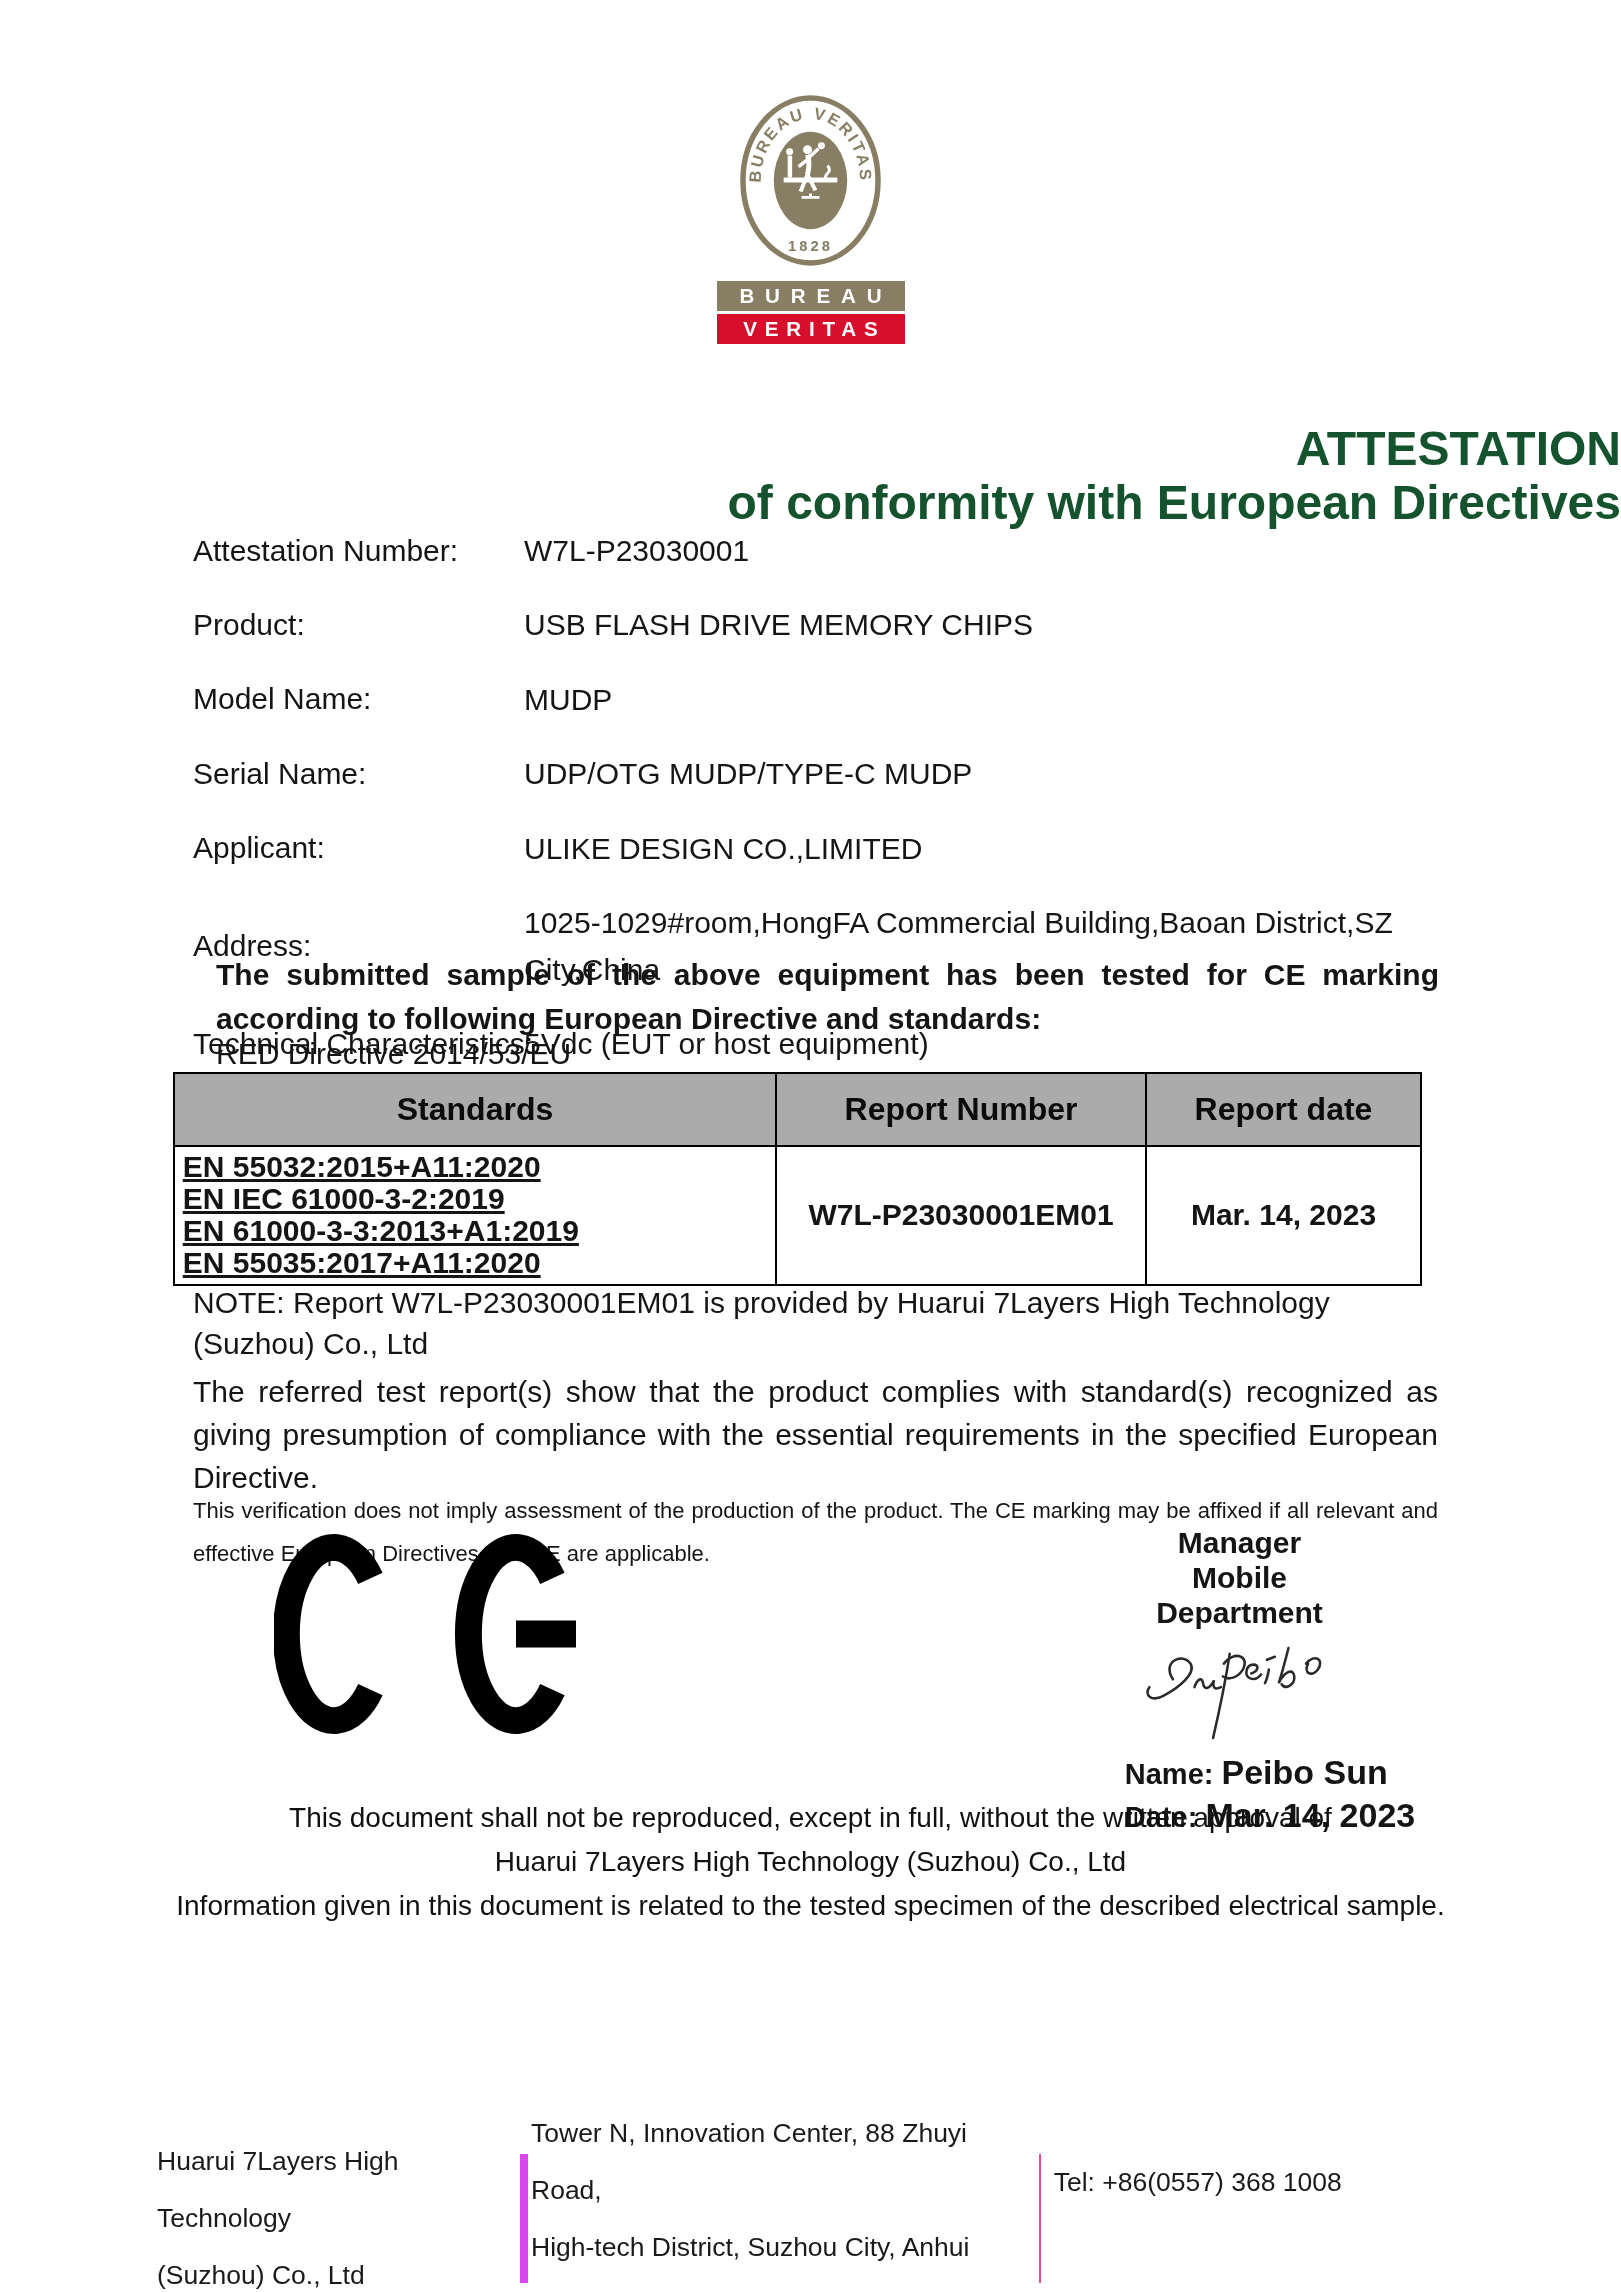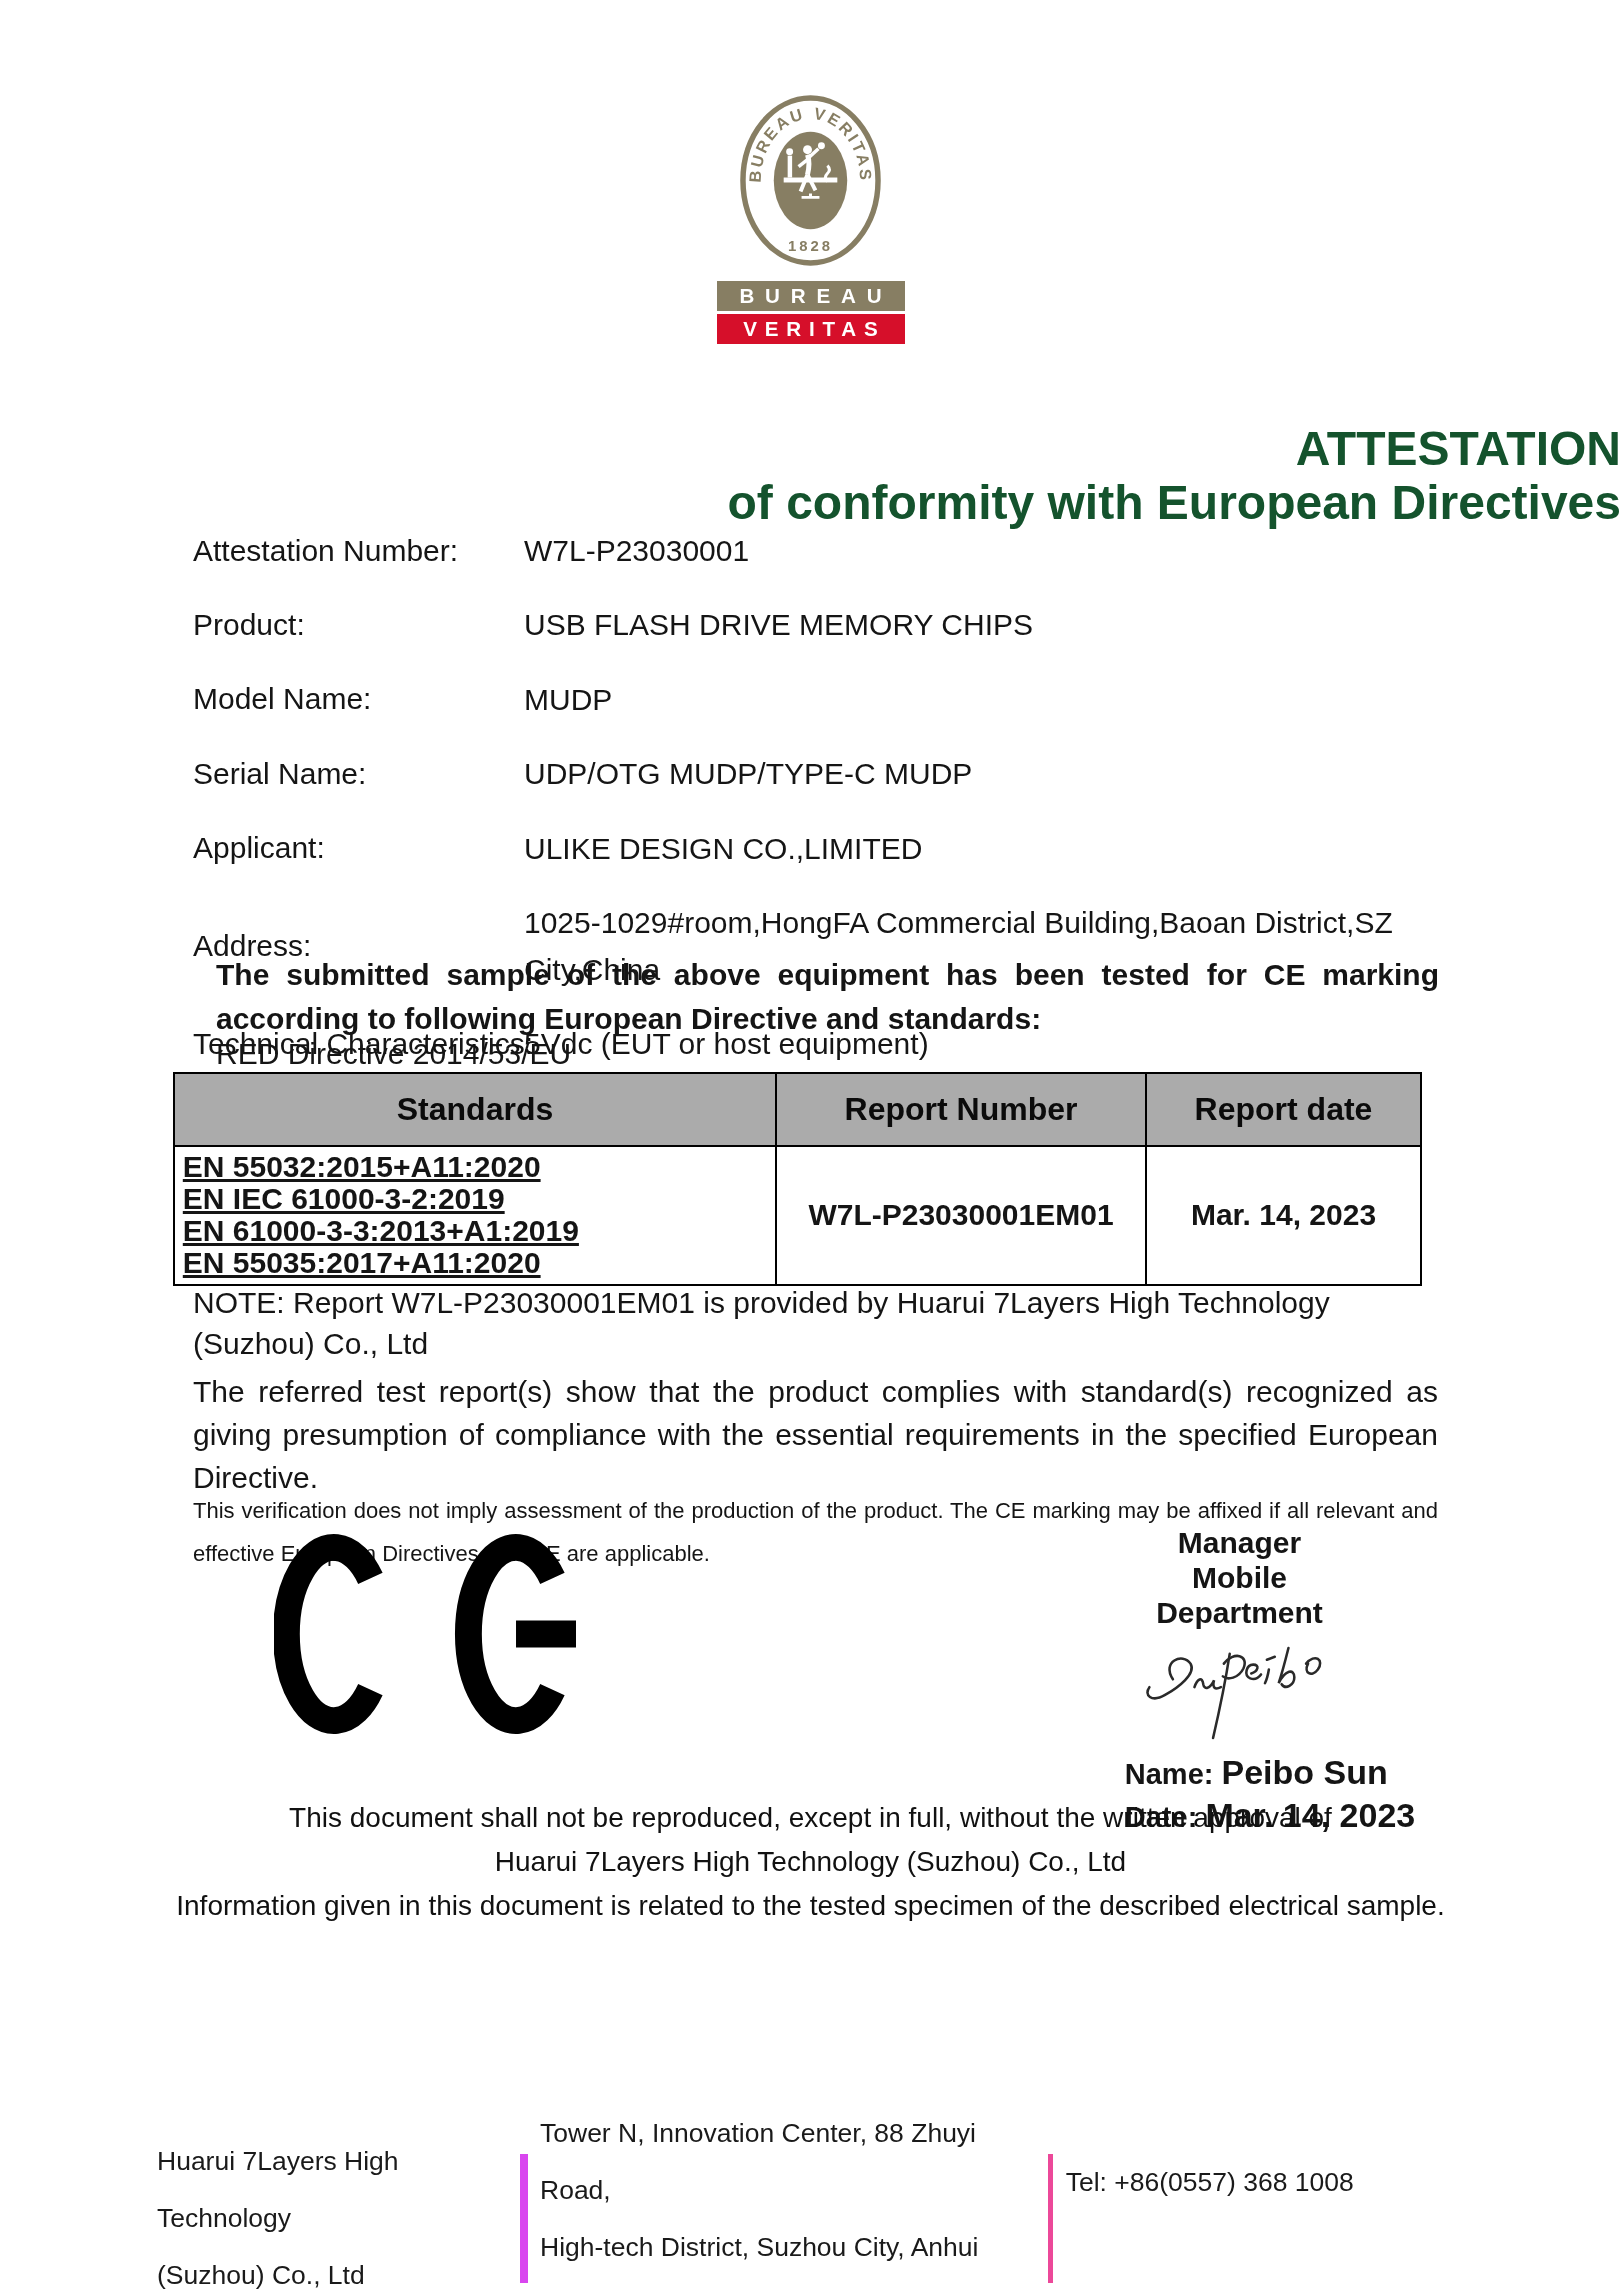--- a/index.html
+++ b/index.html
@@ -60,21 +60,21 @@
   .sig-line{font-size:29px;font-weight:bold;line-height:41px;padding-left:7.8px;white-space:nowrap;}
   .sig-line .big{font-size:34px;}
 
   
   .disclaimer{top:1796px;left:0;width:100%;text-align:center;font-size:28px;line-height:44px;color:#111;}
 
   
   .footer{top:2154px;left:0;width:1621px;height:129px;display:flex;font-size:26.5px;color:#1a1a1a;}
   .fcol{display:flex;flex-direction:column;justify-content:center;line-height:57px;}
   .fcol1{margin-left:157px;width:363px;border-right:8px solid #d946ef;}
-  .fcol2{width:508px;padding-left:12px;border-right:5px solid #ec4899;}
+  .fcol2{width:508px;padding-left:3px;border-right:2px solid #ec4899;}
   .fcol3{padding-left:12.7px;display:flex;justify-content:flex-start;align-items:center;}
 </style>
 </head>
 <body>
 
 <div class="page">
 
   <div class="abs logo-wrap">
     <svg width="145" height="173" viewBox="0 0 146 174">
       <ellipse cx="73" cy="87" rx="68" ry="83" fill="#ffffff" stroke="#877e63" stroke-width="5.5"></ellipse>

